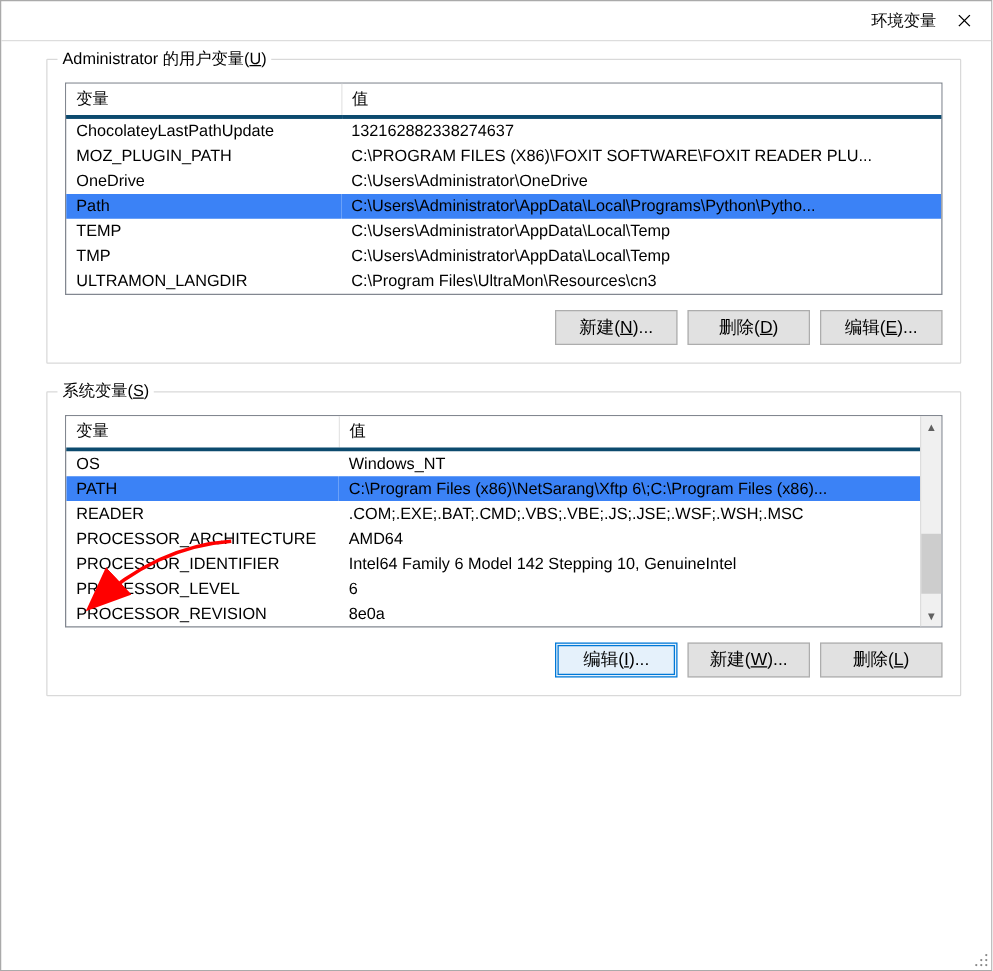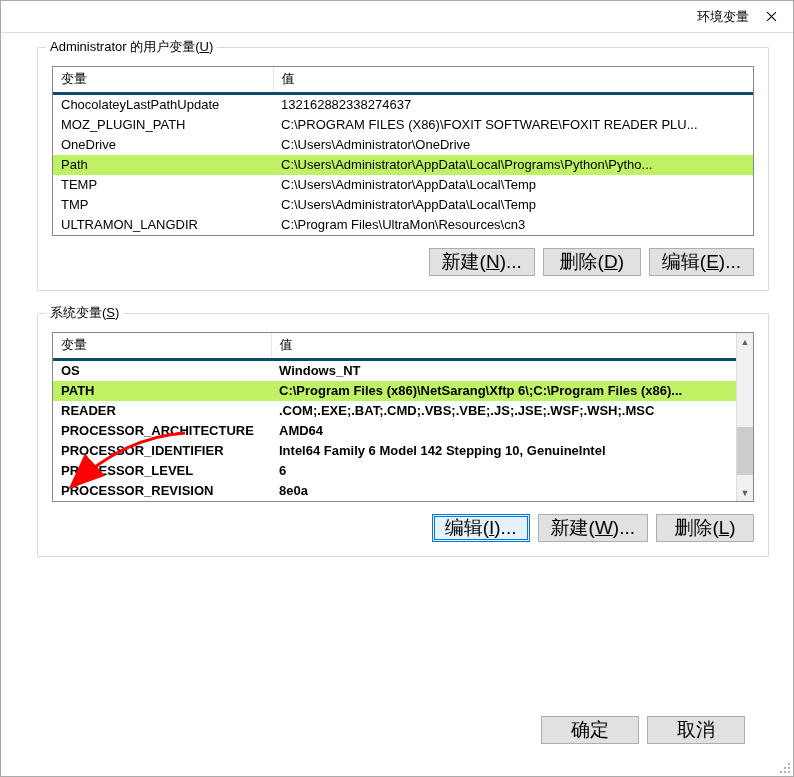--- a/index.html
+++ b/index.html
@@ -37,46 +37,46 @@
     .table th{
       text-align:left;font-weight:normal;padding:3px 8px 4px 8px;border-bottom:3px solid #0c4a6e;
       border-right:1px solid #e5e5e5;background:#fff;
     }
     .table th:last-child{border-right:none;}
     .table td{
       padding:2px 8px 3px 8px;white-space:nowrap;overflow:hidden;text-overflow:ellipsis;
     }
     .col-var{width:220px;}
     .col-var-sys{width:218px;}
-    .row-sel td{background:#bef264;}
+    .row-sel td{background:#3b82f6;}
     .scrollbar-v{
       width:17px;background:#f0f0f0;border-left:1px solid #ddd;display:flex;flex-direction:column;align-items:center;
     }
     .scrollbar-v .arrow{width:17px;height:17px;display:flex;align-items:center;justify-content:center;font-size:9px;color:#606060;}
     .scrollbar-v .track{flex:1;position:relative;width:100%;}
     .scrollbar-v .thumb{position:absolute;top:77px;height:48px;width:100%;background:#cdcdcd;}
     .btn-row{display:flex;justify-content:flex-end;gap:8px;margin-top:12px;}
     .btn{
       min-width:98px;height:28px;border:1px solid #adadad;background:#e1e1e1;
-      font-family:inherit;font-size:19px;padding:0 12px;cursor:pointer;
+      font-family:inherit;font-size:14px;padding:0 12px;cursor:pointer;
     }
     .btn-focus{border:1px solid #0078d7;outline:1px solid #0078d7;outline-offset:-3px;background:#e5f1fb;}
     .footer{
       display:flex;justify-content:flex-end;gap:8px;padding:2px 24px 14px 24px;margin-top:auto;
     }
     .resize-grip{
       position:absolute;right:3px;bottom:3px;width:14px;height:14px;color:#a0a0a0;
     }
     .resize-grip svg{width:14px;height:14px;}
     .arrow-annotation{
       position:absolute;pointer-events:none;z-index:50;
       left:55px;top:427px;width:140px;height:68px;
     }
     .underline{text-decoration:underline;}
-    .sys-table-area .table tbody{display:block;max-height:168px;overflow:hidden;font-weight:bold;}
+    .sys-table-area .table tbody{display:block;max-height:168px;overflow:hidden;}
     .sys-table-area .table thead,.sys-table-area .table tbody tr{display:table;width:100%;table-layout:fixed;}
   </style>
 </head>
 <body>
 
 <div class="window">
   <div class="titlebar">
     <div class="title">环境变量</div>
     <div class="close-btn">
       <svg viewBox="0 0 10 10">
@@ -203,24 +203,20 @@
         </button>
         <button class="btn">
           <span>新建(</span><span class="underline">W</span><span>)...</span>
         </button>
         <button class="btn">
           <span>删除(</span><span class="underline">L</span><span>)</span>
         </button>
       </div>
     </div>
 
-    <div class="footer">
-      <button class="btn">确定</button>
-      <button class="btn">取消</button>
-    </div>
   </div>
 
   <div class="resize-grip">
     <svg viewBox="0 0 14 14">
       <circle cx="12" cy="4" r="0.9" fill="#888"></circle>
       <circle cx="8" cy="8" r="0.9" fill="#888"></circle>
         <circle cx="12" cy="8" r="0.9" fill="#888"></circle>
       <circle cx="4" cy="12" r="0.9" fill="#888"></circle>
         <circle cx="8" cy="12" r="0.9" fill="#888"></circle>
         <circle cx="12" cy="12" r="0.9" fill="#888"></circle>

